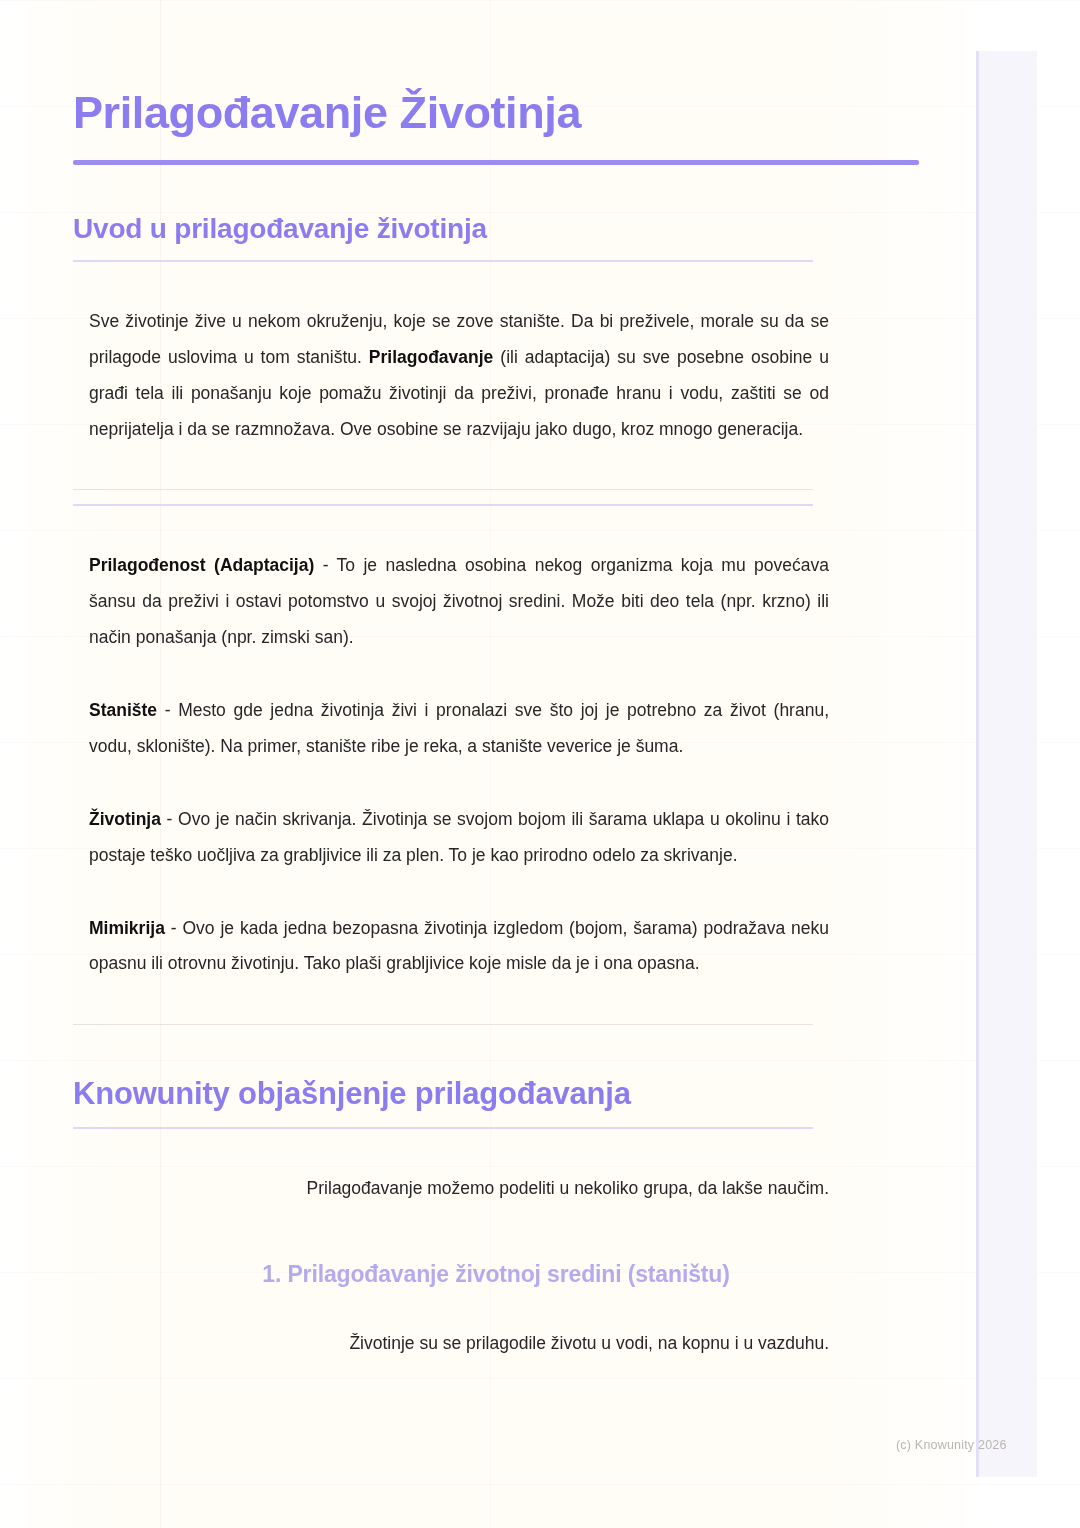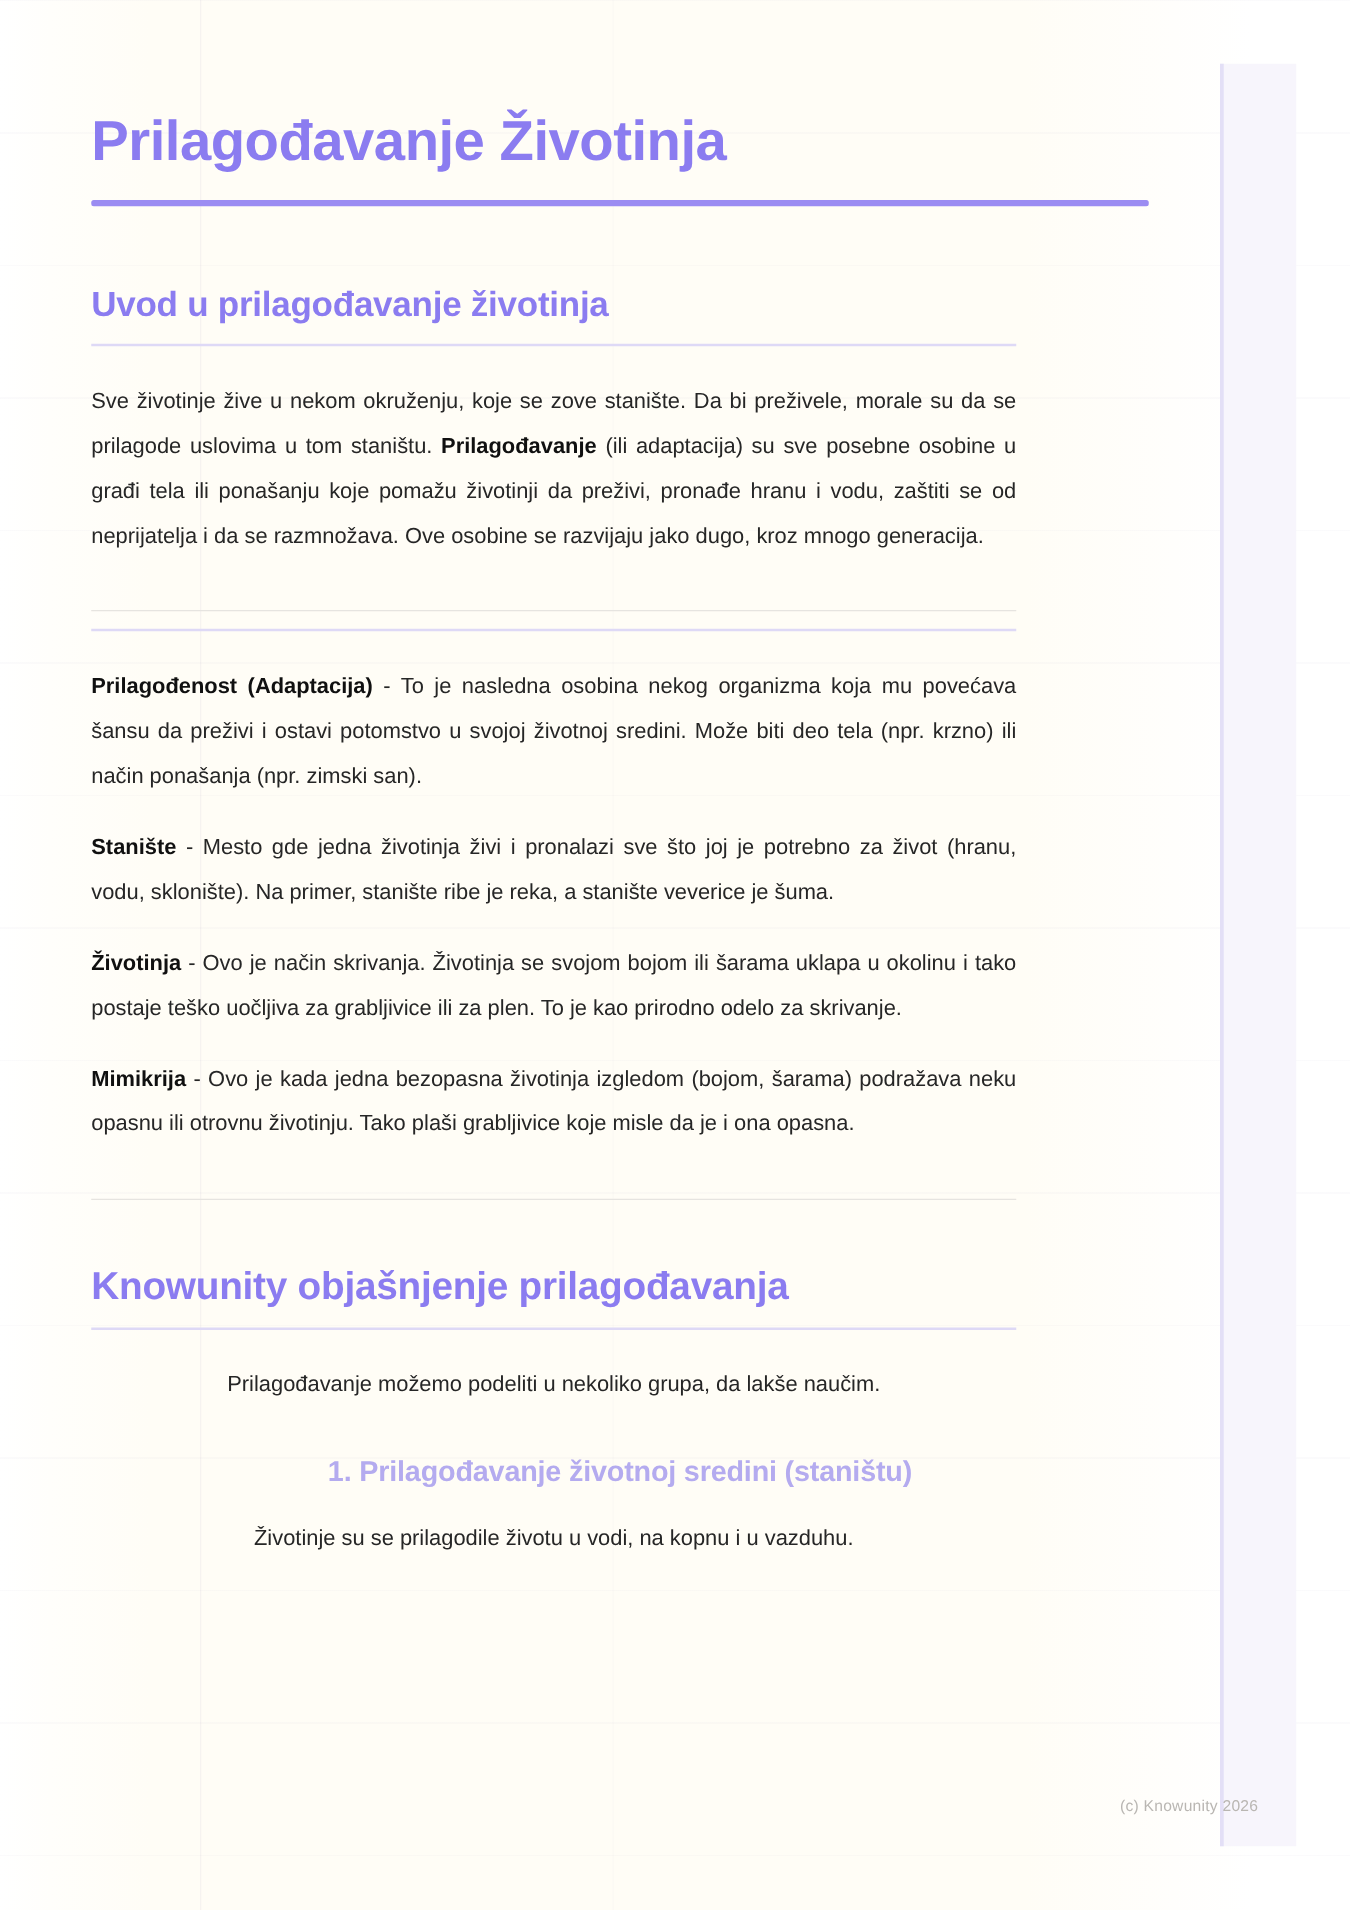--- a/index.html
+++ b/index.html
@@ -93,21 +93,21 @@
     margin: 22px 0 0 0;
     width: 846px;
     height: 5px;
     background: #9b8cf2;
     border: 0;
     border-radius: 2px;
   }
 
   h2.section-title {
     margin: 0;
-    padding-top: 62px;
+    padding-top: 47px;
     font-size: 28px;
     line-height: 1.2;
     font-weight: bold;
     letter-spacing: -0.2px;
     color: #8b7cf0;
   }
   h2.section-title.big {
     font-size: 31px;
     padding-top: 50px;
   }
@@ -124,34 +124,34 @@
     padding-top: 38px;
     font-size: 23px;
     line-height: 1.25;
     font-weight: bold;
     letter-spacing: -0.15px;
     color: #b4abef;
     text-align: center;
   }
 
   p.body {
-    margin: 0;
+    margin: 16px;
     padding-top: 26px;
     font-size: 17.5px;
     line-height: 2.05;
     color: #262626;
     text-align: justify;
     text-justify: inter-word;
     max-width: 740px;
   }
   p.body.tight {
     padding-top: 21px;
   }
   p.body.noj {
-    text-align: center;
+    text-align: right;
   }
   p.body b {
     font-weight: bold;
     color: #101010;
   }
 
   hr.section-divider {
     margin: 0;
     margin-top: 42px;
     width: 740px;

